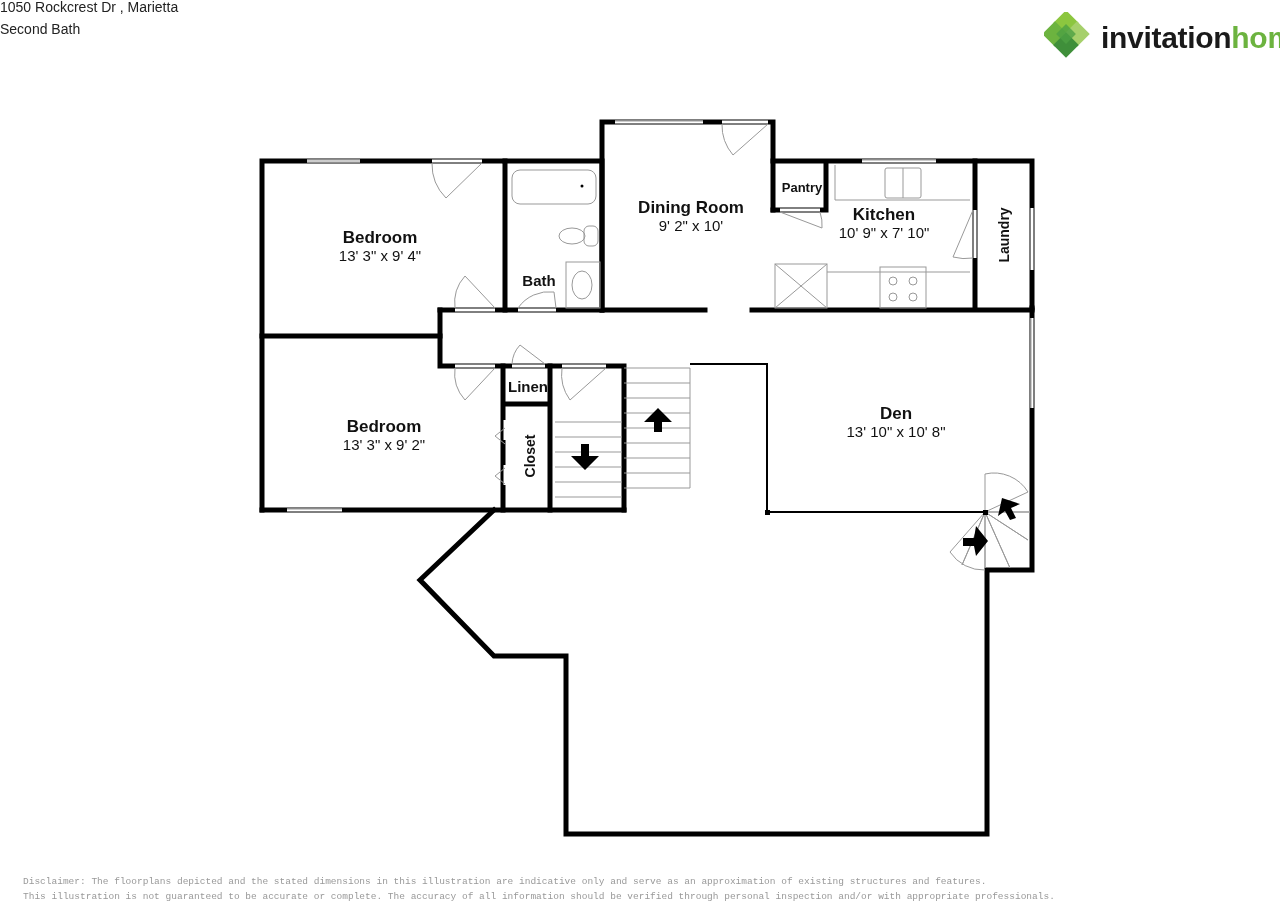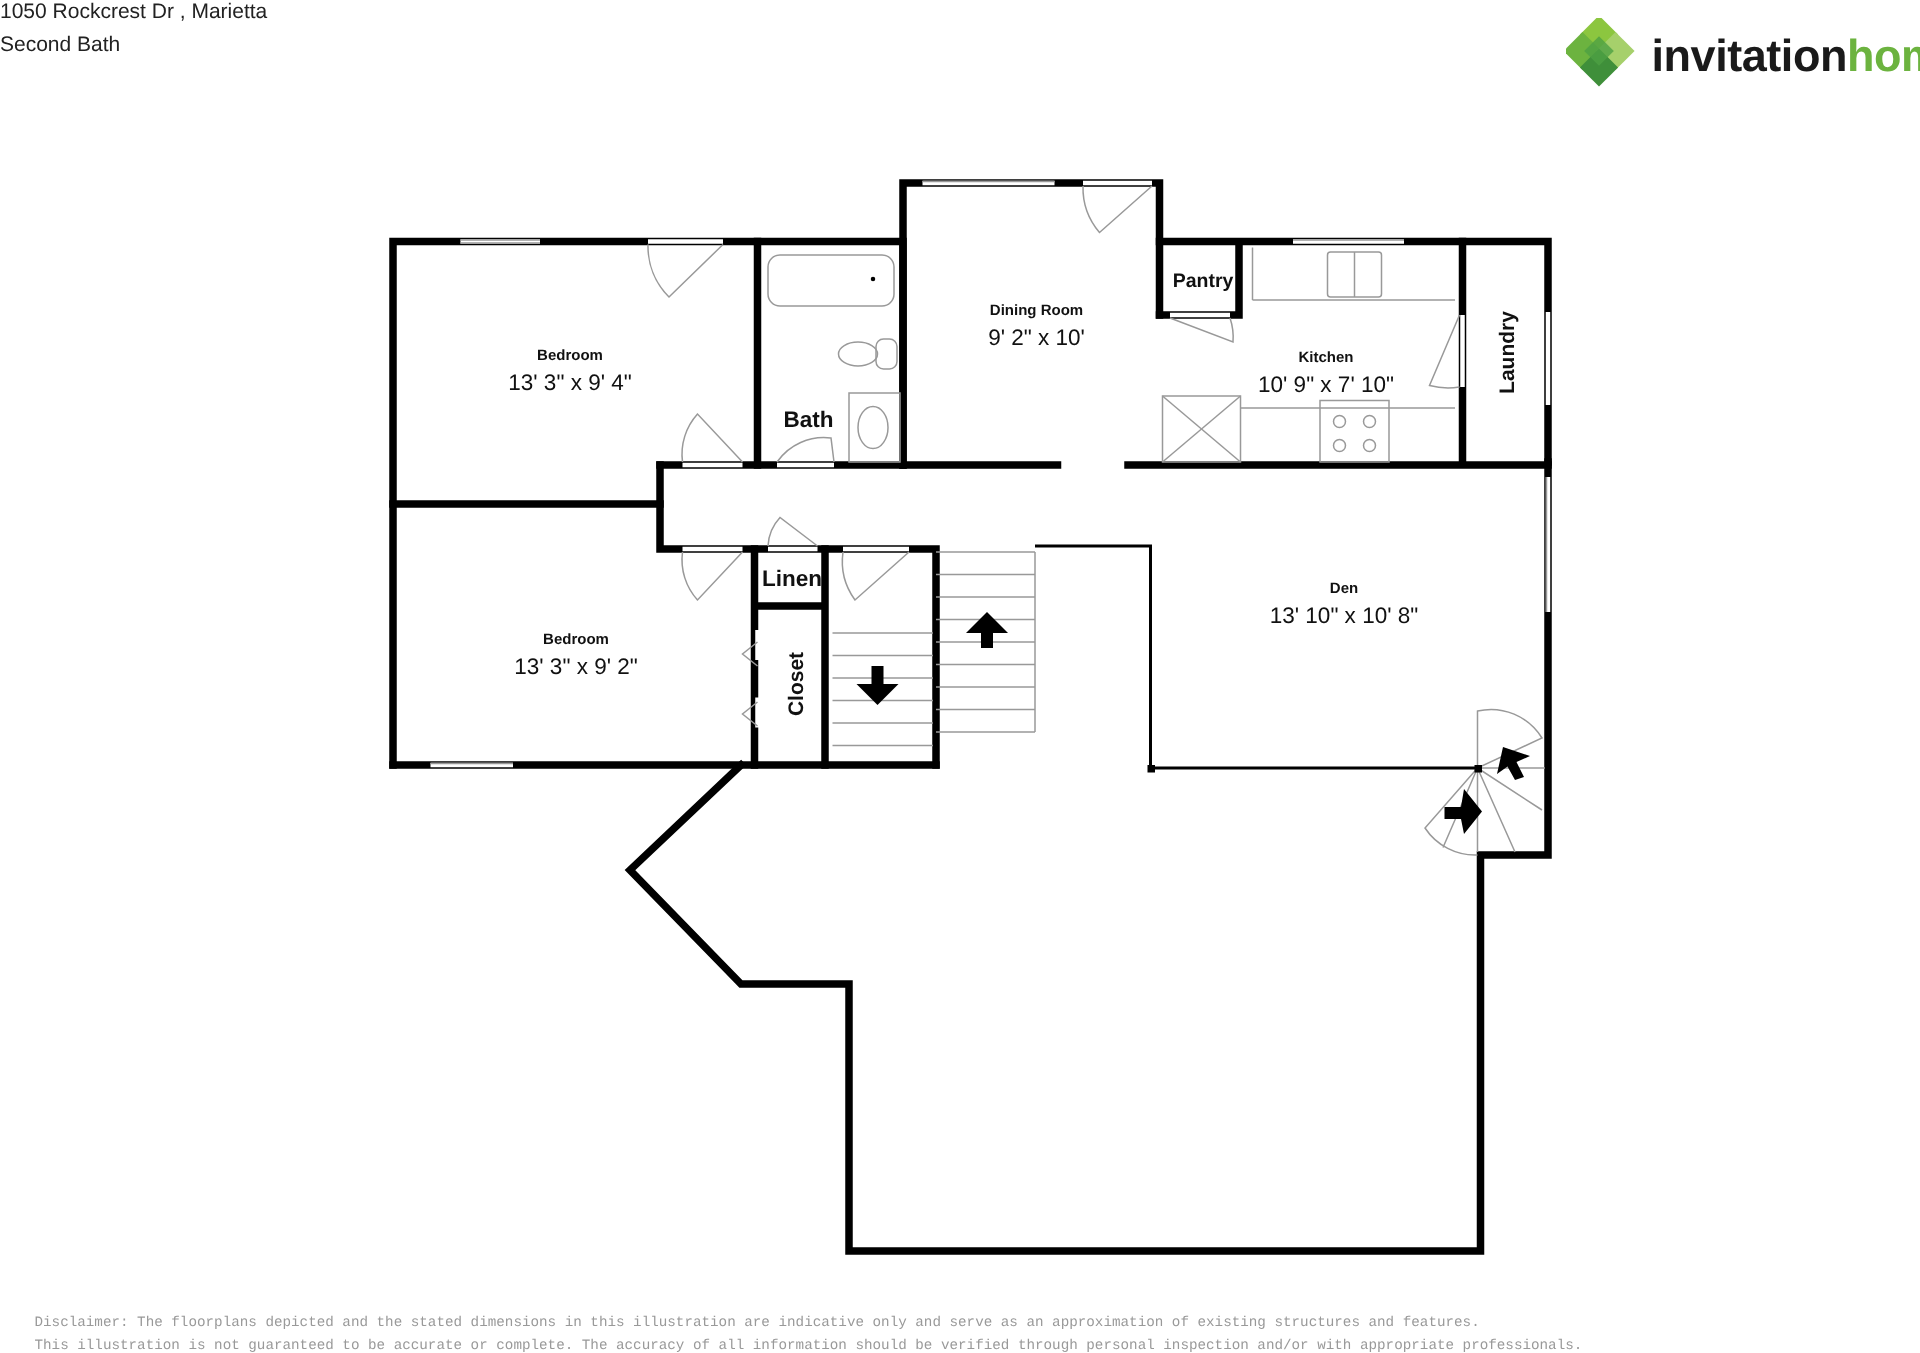--- a/index.html
+++ b/index.html
@@ -4,21 +4,21 @@
 <style>
   html,body{margin:0;padding:0;background:#fff;}
   body{width:1280px;height:902px;position:relative;overflow:hidden;font-family:"Liberation Sans",sans-serif;color:#111;}
   .hdr{position:absolute;left:0;font-size:14px;color:#222;line-height:18px;}
   .logo{position:absolute;left:1044px;top:12px;width:236px;height:48px;}
   .logo-text{position:absolute;left:57px;top:9px;font-size:30px;font-weight:bold;letter-spacing:-0.3px;white-space:nowrap;}
   .logo-text .a{color:#1a1a1a;}
   .logo-text .b{color:#6cb33f;}
   svg.plan{position:absolute;left:0;top:0;}
   .lbl{position:absolute;text-align:center;transform:translateX(-50%);white-space:nowrap;}
-  .lbl .n{font-weight:bold;font-size:10px;line-height:18px;}
+  .lbl .n{font-weight:bold;font-size:17px;line-height:18px;}
   .lbl .d{font-size:15px;line-height:18px;}
   .vert{position:absolute;transform:translate(-50%,-50%) rotate(-90deg);font-weight:bold;font-size:14px;white-space:nowrap;}
   .small{position:absolute;font-weight:bold;font-size:13px;transform:translate(-50%,-50%);white-space:nowrap;}
   .disc{position:absolute;left:23px;font-size:9.5px;color:#999;white-space:nowrap;font-family:Liberation Mono, monospace;}
 </style>
 </head>
 <body>
 
 <div class="hdr" style="top:-2px">1050 Rockcrest Dr , Marietta</div>
 <div class="hdr" style="top:20px">Second Bath</div>
@@ -139,30 +139,30 @@
 <div class="lbl" style="left:380px;top:229px">
   <div class="n">Bedroom</div>
   <div class="d">13' 3" x 9' 4"</div>
 </div>
 <div class="small" style="left:539px;top:280px;font-size:15px">Bath</div>
 <div class="lbl" style="left:691px;top:199px">
   <div class="n">Dining Room</div>
   <div class="d">9' 2" x 10'</div>
 </div>
 <div class="small" style="left:802px;top:187px">Pantry</div>
-<div class="lbl" style="left:884px;top:230px">
+<div class="lbl" style="left:884px;top:206px">
   <div class="n">Kitchen</div>
   <div class="d">10' 9" x 7' 10"</div>
 </div>
 <div class="vert" style="left:1004px;top:235px">Laundry</div>
 <div class="small" style="left:528px;top:386px;font-size:15px">Linen</div>
 <div class="lbl" style="left:384px;top:418px">
   <div class="n">Bedroom</div>
   <div class="d">13' 3" x 9' 2"</div>
 </div>
 <div class="vert" style="left:530px;top:456px">Closet</div>
-<div class="lbl" style="left:896px;top:384px">
+<div class="lbl" style="left:896px;top:405px">
   <div class="n">Den</div>
   <div class="d">13' 10" x 10' 8"</div>
 </div>
 
 <div class="disc" style="top:876px">Disclaimer: The floorplans depicted and the stated dimensions in this illustration are indicative only and serve as an approximation of existing structures and features.</div>
 <div class="disc" style="top:891px">This illustration is not guaranteed to be accurate or complete. The accuracy of all information should be verified through personal inspection and/or with appropriate professionals.</div>
 
 </body></html>

